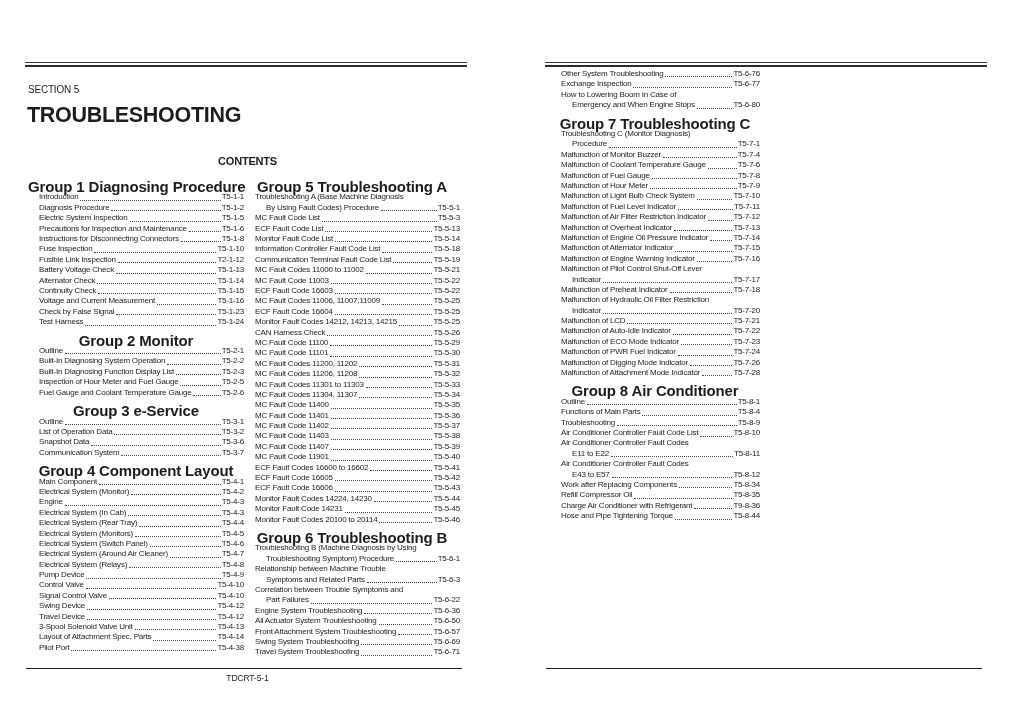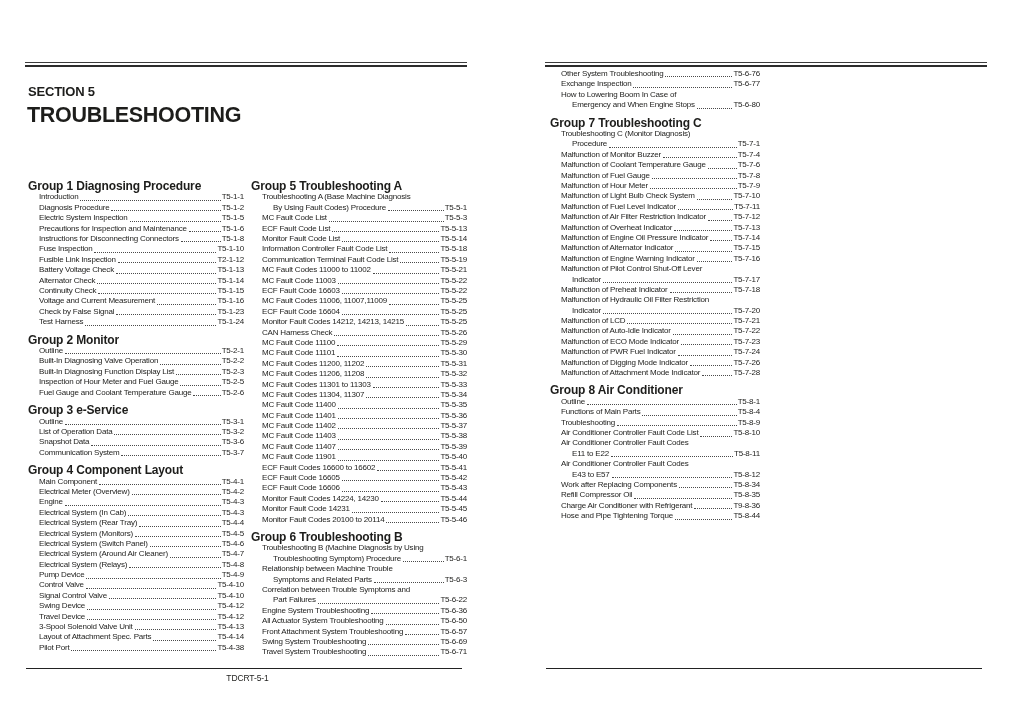--- a/index.html
+++ b/index.html
@@ -13,39 +13,39 @@
   .page-left  { left:25px; }
   .page-right { left:545px; }
 
   .rule-double {
     position:absolute; left:0; right:3px; top:62px; height:2px;
     border-top:1px solid #3c3c3c; border-bottom:2px solid #2c2c2c;
   }
 
   .section-label {
     position:absolute; top:84px; left:3px;
-    font-size:13px; font-weight:bold; letter-spacing:-0.2px;
+    font-size:10px; font-weight:normal; letter-spacing:-0.2px;
   }
   .doc-title {
     position:absolute; top:103px; left:2px;
     font-size:21.5px; font-weight:bold; letter-spacing:-0.3px;
   }
   .contents-heading {
     position:absolute; top:155px; left:0; width:100%;
     text-align:center; font-size:11px; font-weight:bold; letter-spacing:-0.2px;
   }
 
-  .columns { position:absolute; top:181px; left:3px; display:flex; gap:7px; }
+  .columns { position:absolute; top:181px; left:3px; display:flex; gap:0; }
   .col { width:216px; }
   .single-col { position:absolute; top:69px; left:5px; width:210px; }
 
   .toc-group { margin-bottom:7px; }
   .toc-group-title {
-    font-weight:bold; font-size:12px; line-height:11.5px;
-    letter-spacing:-0.15px; white-space:nowrap;
+    font-weight:bold; font-size:15px; line-height:11.5px;
+    letter-spacing:-0.15px; white-space:nowrap;text-align:center;
   }
   .toc-row {
     display:flex; align-items:flex-end;
     padding-left:11px; line-height:10.4px; height:10.4px;
     font-size:8px; letter-spacing:-0.2px; white-space:nowrap;
   }
   .toc-row.cont { padding-left:22px; }
   .toc-label { flex:0 0 auto; }
   .toc-dots  {
     flex:1 1 auto; min-width:4px; margin:0 1px 2px 2px;
@@ -59,20 +59,21 @@
     text-align:center; font-size:8.5px; letter-spacing:-0.1px;
   }
 </style>
 </head>
 <body>
 
 <div class="page page-left">
   <div class="rule-double"></div>
   <div class="section-label">SECTION 5</div>
   <div class="doc-title">TROUBLESHOOTING</div>
+  <div class="contents-heading">CONTENTS</div>
   <div class="columns">
     <div class="col">
         <div class="toc-group">
           <div class="toc-group-title">Group 1 Diagnosing Procedure</div>
           <div class="toc-row">
             <span class="toc-label">Introduction</span>
             <span class="toc-dots"></span>
             <span class="toc-page">T5-1-1</span>
           </div>
           <div class="toc-row">
@@ -137,21 +138,21 @@
           </div>
         </div>
         <div class="toc-group">
           <div class="toc-group-title">Group 2 Monitor</div>
           <div class="toc-row">
             <span class="toc-label">Outline</span>
             <span class="toc-dots"></span>
             <span class="toc-page">T5-2-1</span>
           </div>
           <div class="toc-row">
-            <span class="toc-label">Built-In Diagnosing Valve Operation</span>
+            <span class="toc-label">Built-In Diagnosing System Operation</span>
             <span class="toc-dots"></span>
             <span class="toc-page">T5-2-2</span>
           </div>
           <div class="toc-row">
             <span class="toc-label">Built-In Diagnosing Function Display List</span>
             <span class="toc-dots"></span>
             <span class="toc-page">T5-2-3</span>
           </div>
           <div class="toc-row">
             <span class="toc-label">Inspection of Hour Meter and Fuel Gauge</span>
@@ -188,21 +189,21 @@
           </div>
         </div>
         <div class="toc-group">
           <div class="toc-group-title">Group 4 Component Layout</div>
           <div class="toc-row">
             <span class="toc-label">Main Component</span>
             <span class="toc-dots"></span>
             <span class="toc-page">T5-4-1</span>
           </div>
           <div class="toc-row">
-            <span class="toc-label">Electrical Meter (Overview)</span>
+            <span class="toc-label">Electrical System (Monitor)</span>
             <span class="toc-dots"></span>
             <span class="toc-page">T5-4-2</span>
           </div>
           <div class="toc-row">
             <span class="toc-label">Engine</span>
             <span class="toc-dots"></span>
             <span class="toc-page">T5-4-3</span>
           </div>
           <div class="toc-row">
             <span class="toc-label">Electrical System (In Cab)</span>

